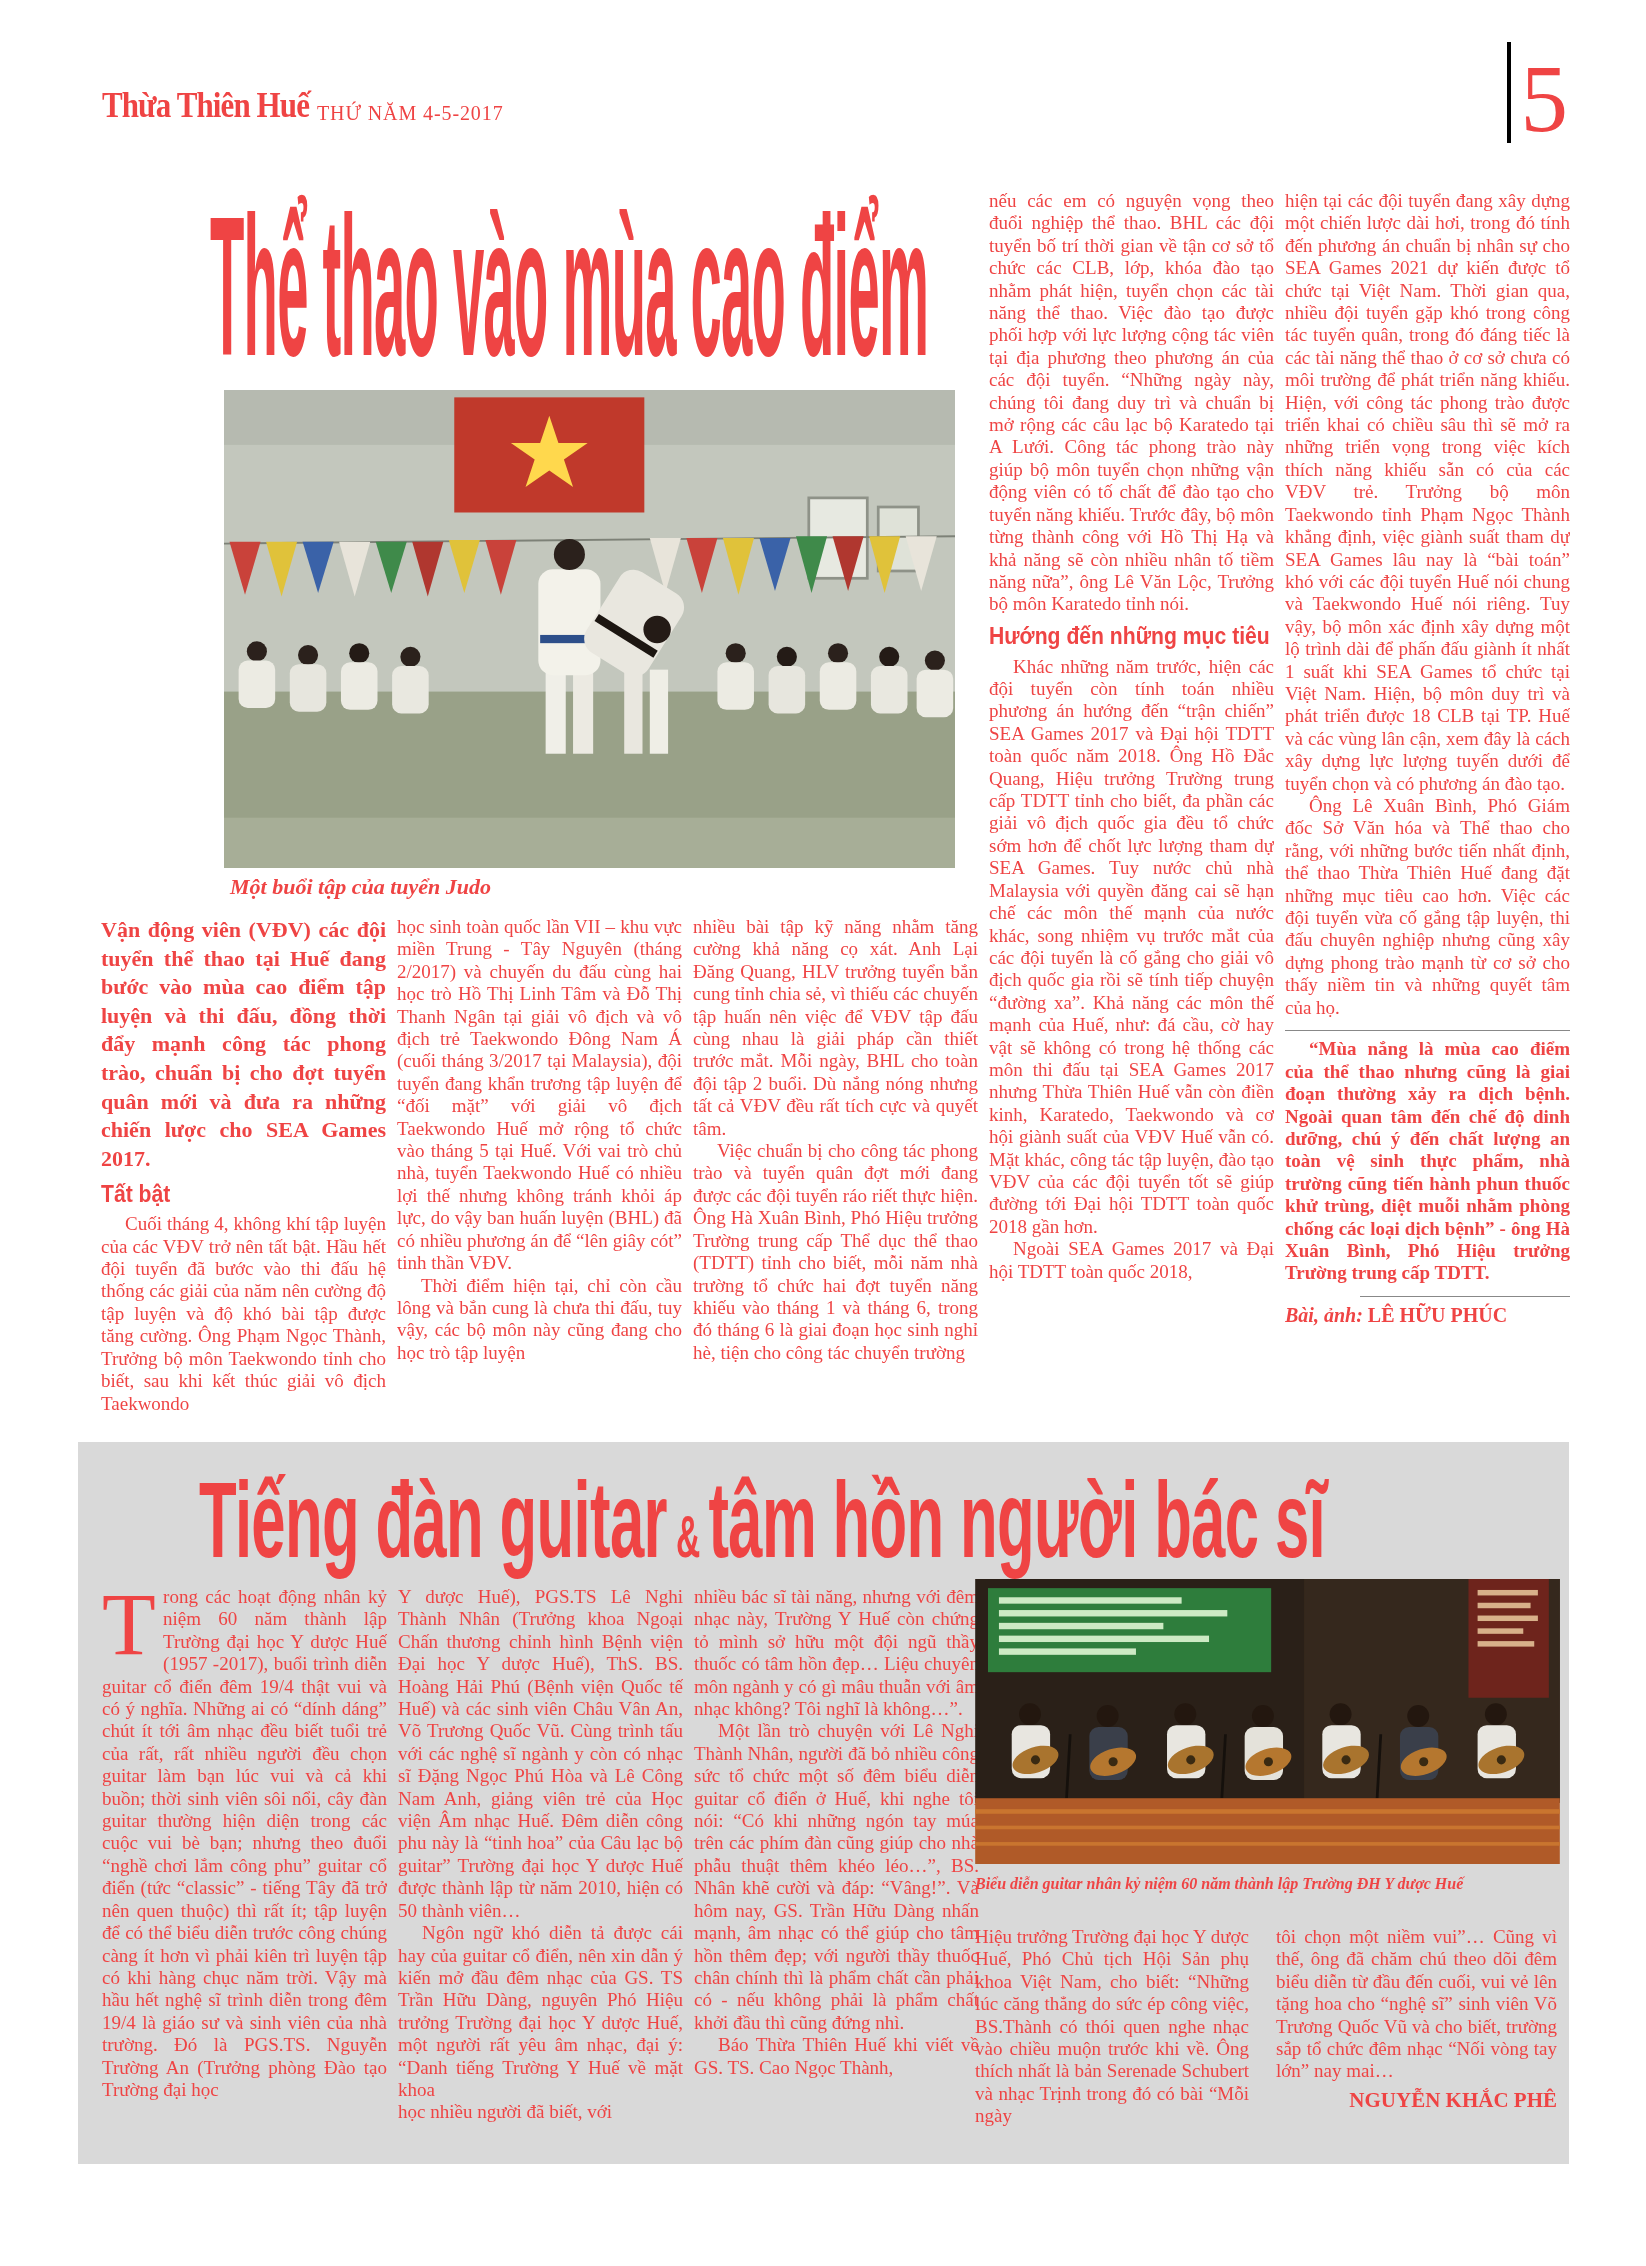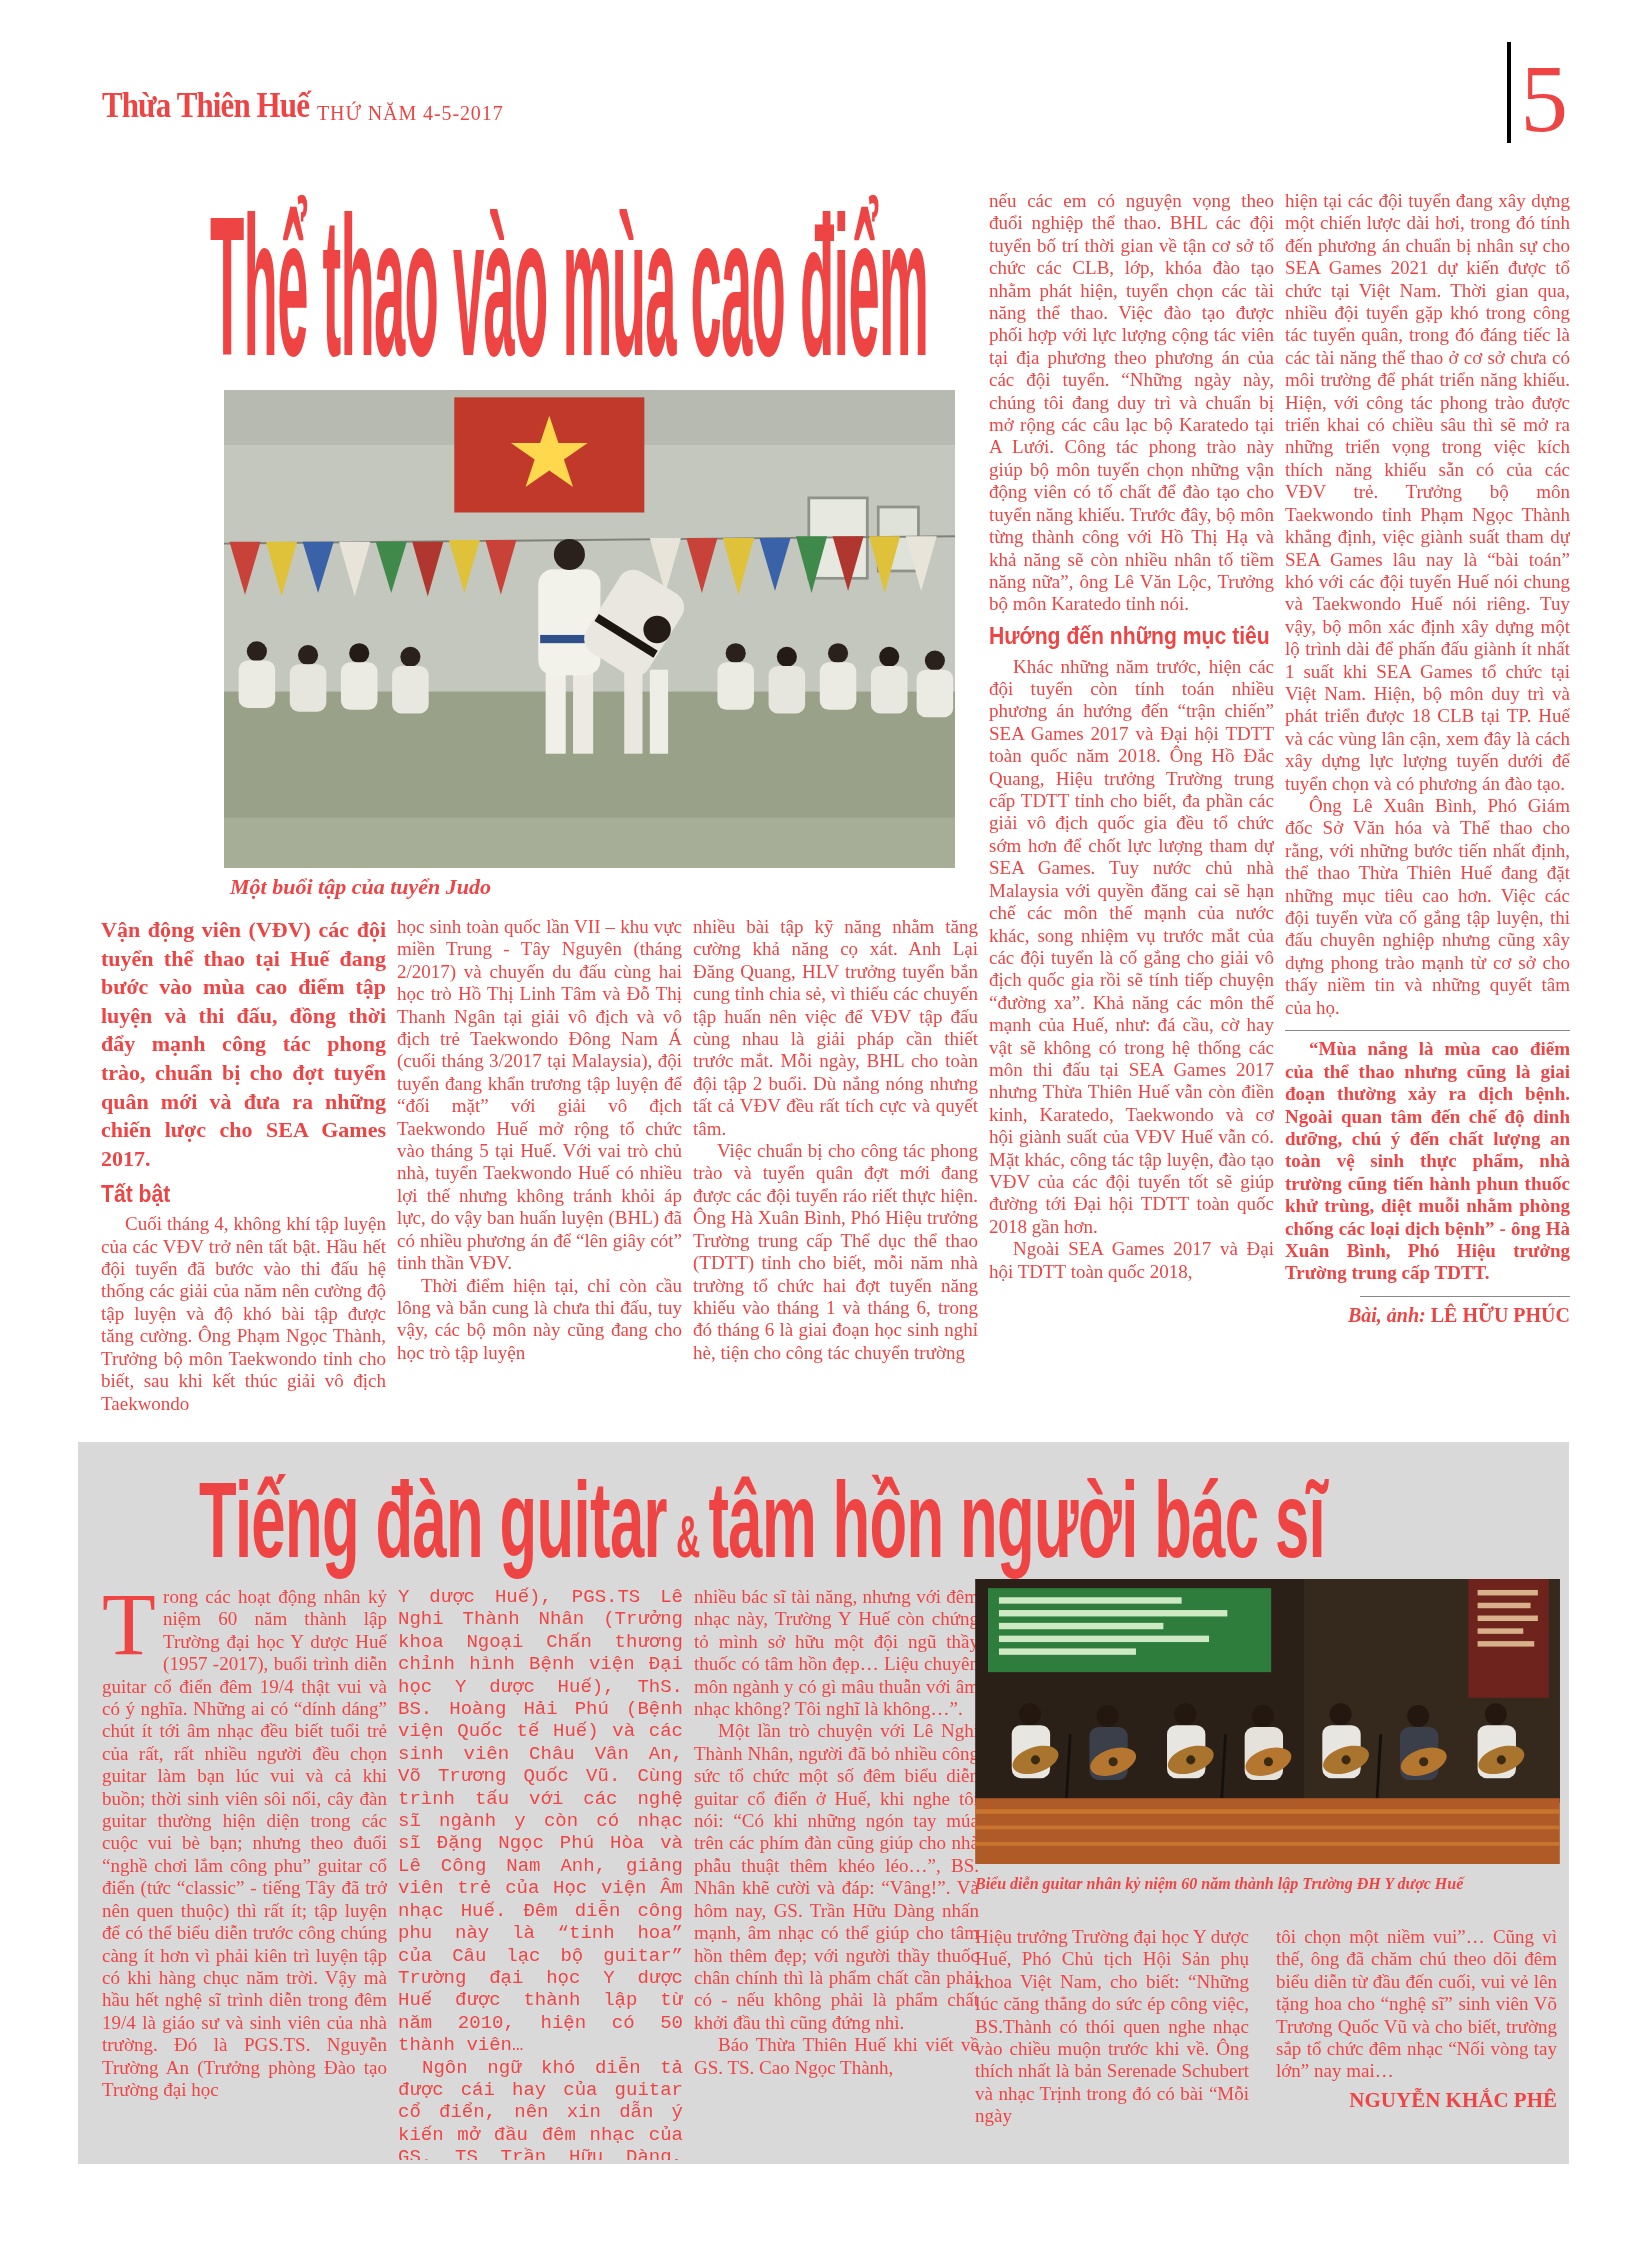--- a/index.html
+++ b/index.html
@@ -33,33 +33,33 @@
   .c3{left:693px;top:916px;height:523px;}
   .c4{left:989px;top:190px;height:1246px;}
   .c5{left:1285px;top:190px;height:1246px;}
 
   .lead{font-size:22px;line-height:1.3;font-weight:bold;text-align:justify;margin:0 0 9.1px 0;}
   .subhead{font-family:"Liberation Sans","DejaVu Sans",sans-serif;font-weight:bold;font-size:23px;
            margin:7.3px 0 5.5px 0;transform:scaleX(0.92);transform-origin:left;white-space:nowrap;}
   .quote{font-weight:bold;margin-top:9.1px;}
   .sep{border:0;border-top:0.9px solid #888;margin:11px 0 7.3px 0;}
   .sep.short{width:210px;margin-left:auto;margin-right:0;}
-  .byline1{text-align:right;font-size:20px;margin-top:1.8px;}
+  .byline1{font-size:20px;margin-top:1.8px;}
   .byline1 .lbl{font-style:italic;font-weight:bold;}
   .byline1 .nm{font-weight:bold;}
 
   
   .art2box{position:absolute;left:78px;top:1442px;width:1491px;height:722px;background:#d9d9d9;}
   .headline2{position:absolute;left:199px;top:1467px;white-space:nowrap;
              font-family:"Liberation Sans","DejaVu Sans",sans-serif;font-weight:bold;
              font-size:88px;line-height:1;transform:scale(0.70,1.22);transform-origin:0 0;
              letter-spacing:-0.9px;}
   .headline2 .amp{font-size:48px;padding:0 12.8px;}
   .a2c1{left:102px;top:1586px;height:574px;}
-  .a2c2{left:398px;top:1586px;height:574px;font-family:Liberation Mono, monospace;}
+  .a2c2{left:398px;top:1586px;height:574px;}
   .a2c3{left:694px;top:1586px;height:574px;}
   .a2c4{left:975px;top:1926px;width:274px;height:230px;}
   .a2c5{left:1276px;top:1926px;width:281px;height:230px;}
   .dropcap{float:left;font-size:88px;line-height:69px;padding:3.7px 7.3px 0 0;font-weight:normal;}
   .photo2{position:absolute;left:975px;top:1579px;width:585px;height:285px;overflow:hidden;}
   .caption2{position:absolute;left:975px;top:1875px;width:585px;
             font-size:16px;font-weight:bold;font-style:italic;}
   .byline2{text-align:right;font-weight:bold;font-size:21px;margin-top:5.5px;}
 </style>
 </head>

